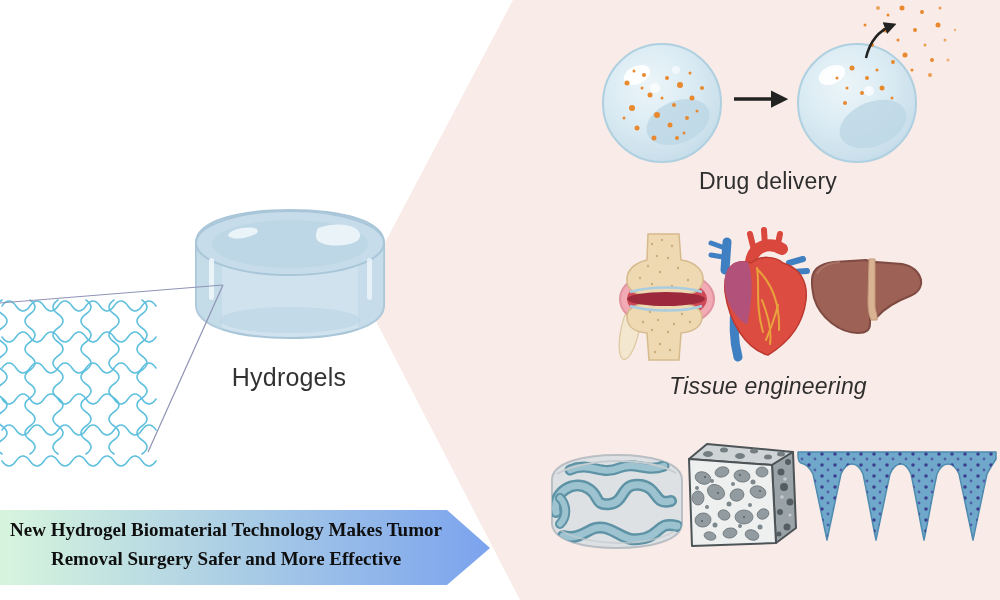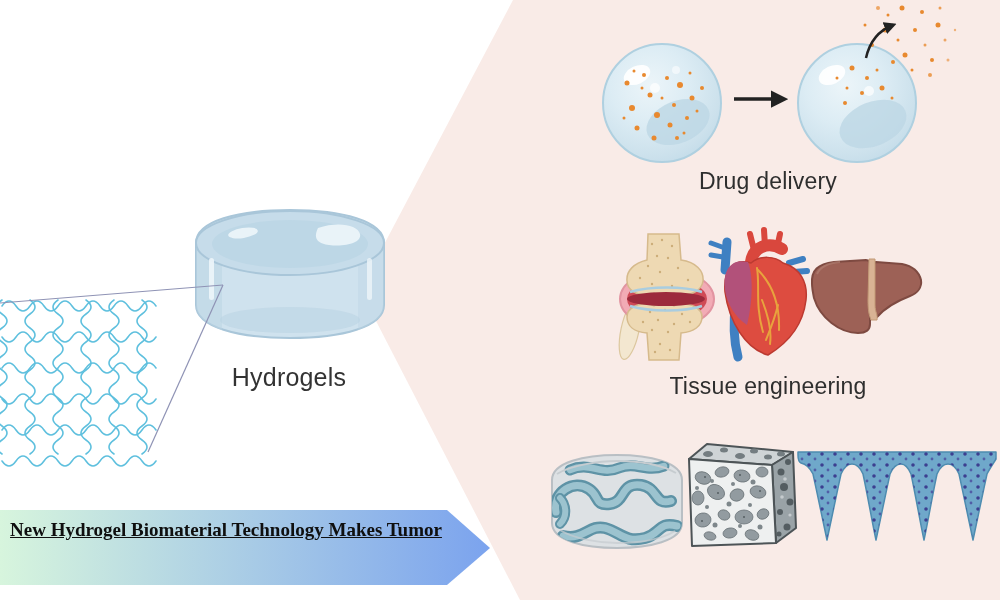--- a/index.html
+++ b/index.html
@@ -3,26 +3,26 @@
 <meta charset="utf-8">
 <style>
   html,body{margin:0;padding:0;background:#fff;}
   .canvas{position:relative;width:1000px;height:600px;background:#ffffff;overflow:hidden;
           font-family:"Liberation Sans","DejaVu Sans",sans-serif;}
   .art{position:absolute;left:0;top:0;width:1000px;height:600px;display:block;}
   .lbl{position:absolute;transform:translateX(-50%);color:#2e2e2e;font-size:23px;
        font-weight:400;letter-spacing:.2px;white-space:nowrap;}
   .lbl-hydrogels{left:289px;top:363px;font-size:25px;color:#333;}
   .lbl-drug{left:768px;top:168px;}
-  .lbl-tissue{left:768px;top:373px;}
+  .lbl-tissue{left:768px;top:373px;font-style:italic;}
   .lbl-apps{left:769px;top:564px;}
   .banner-text{position:absolute;left:0;top:515px;width:452px;text-align:center;
        font-family:"Liberation Serif","DejaVu Serif",serif;font-weight:700;
        font-size:19px;line-height:29px;color:#0f0f0f;}
-  .banner-text div{white-space:nowrap;text-decoration:underline;}
+  .banner-text div{white-space:nowrap;}
 </style>
 </head>
 <body>
 
 <div class="canvas">
 
 <svg class="art" viewBox="0 0 1000 600">
   <defs>
     <marker id="arr" viewBox="0 0 10 10" refX="7" refY="5" markerWidth="5" markerHeight="5" orient="auto-start-reverse">
       <path d="M0,0 L10,5 L0,10 Z" fill="#222"></path>
@@ -334,15 +334,16 @@
       C799,462 798,458 798,455 Z" fill="url(#pdots)" stroke="none"></path>
   </g>
 </svg>
 
   <div class="lbl lbl-drug">Drug delivery</div>
   <div class="lbl lbl-hydrogels">Hydrogels</div>
   <div class="lbl lbl-tissue">Tissue engineering</div>
 
   <div class="banner-text">
     <div>New Hydrogel Biomaterial Technology Makes Tumor</div>
+    <div>Removal Surgery Safer and More Effective</div>
   </div>
 
 </div>
 
 </body></html>

